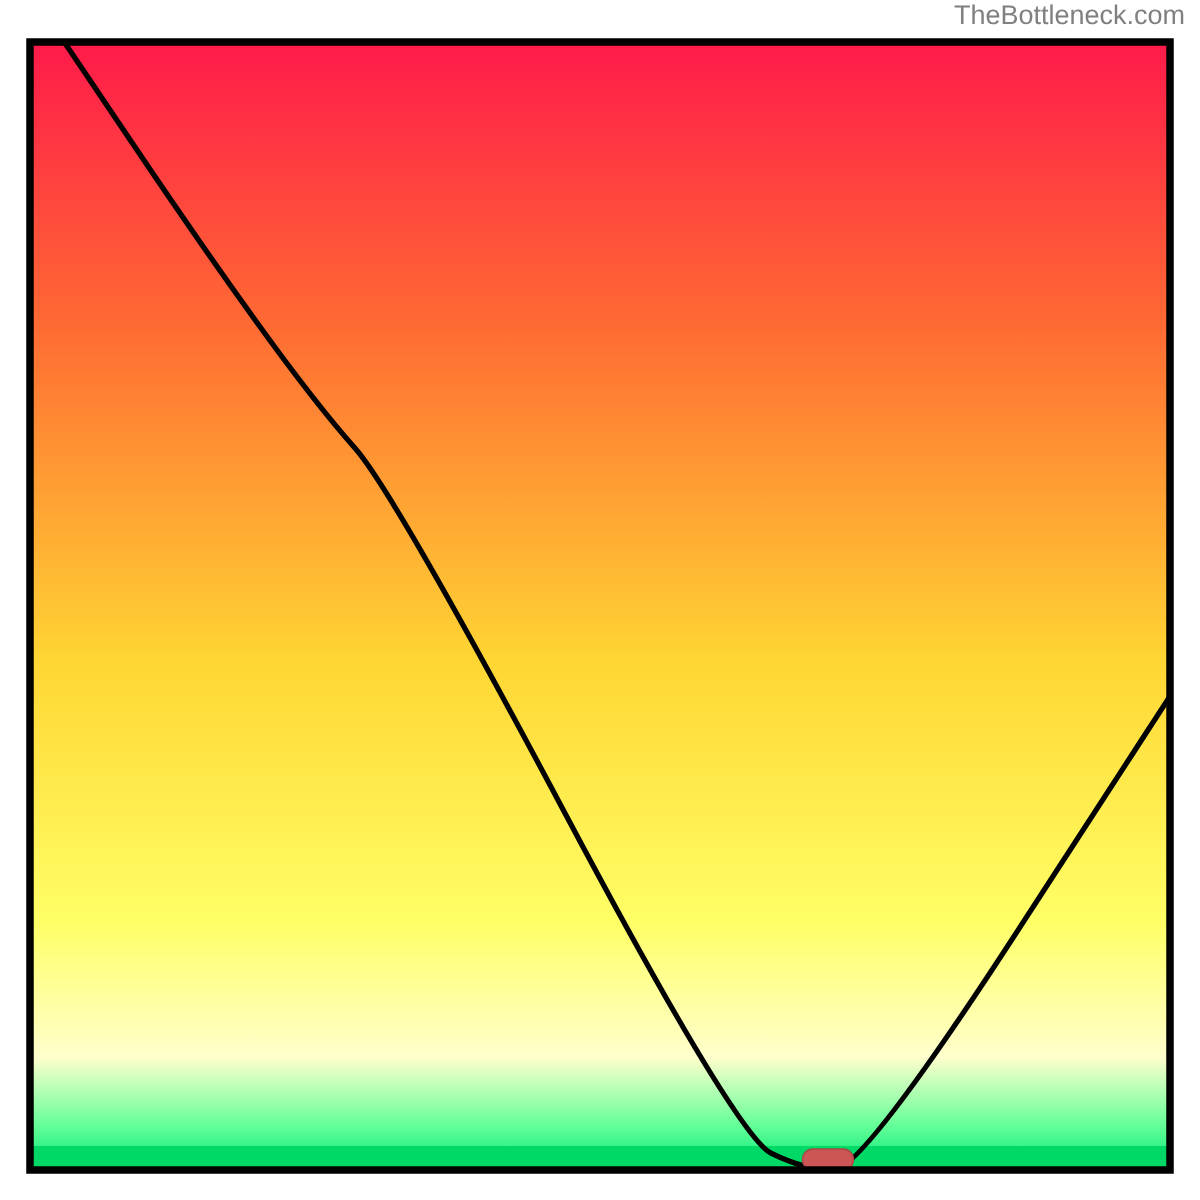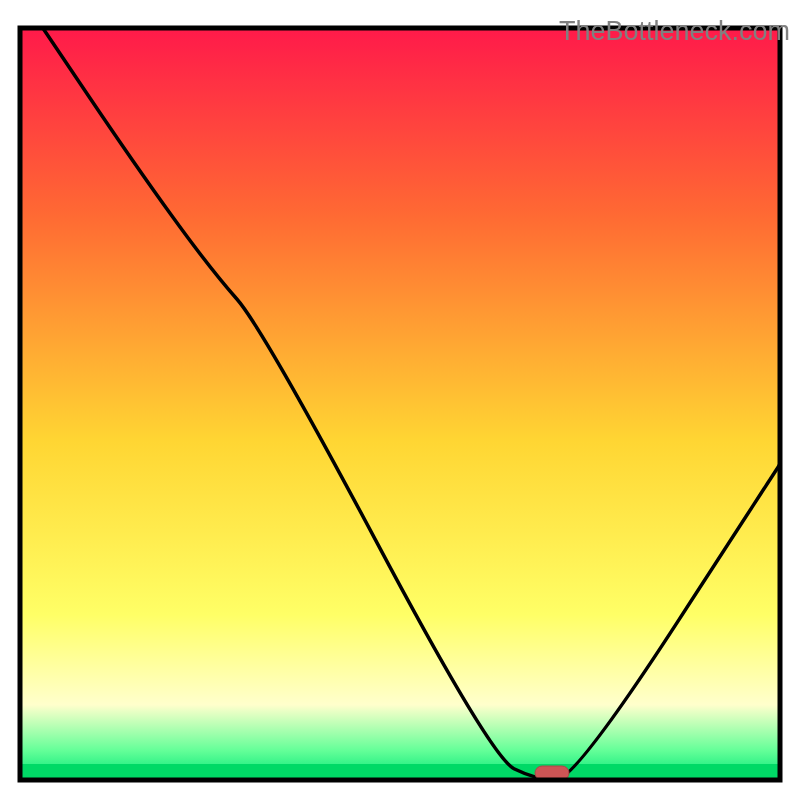--- a/index.html
+++ b/index.html
@@ -6,23 +6,23 @@
     margin: 0;
     padding: 0;
     width: 800px;
     height: 800px;
     position: relative;
     font-family: Arial, sans-serif;
     background: #fff;
   }
   .watermark {
     position: absolute;
-    top: 16px;
+    top: 0;
     right: 10px;
-    font-size: 27px;
+    font-size: 18px;
     color: #808080;
     font-family: Arial, sans-serif;
     z-index: 10;
   }
   svg {
     display: block;
   }
 </style>
 </head>
 <body>

